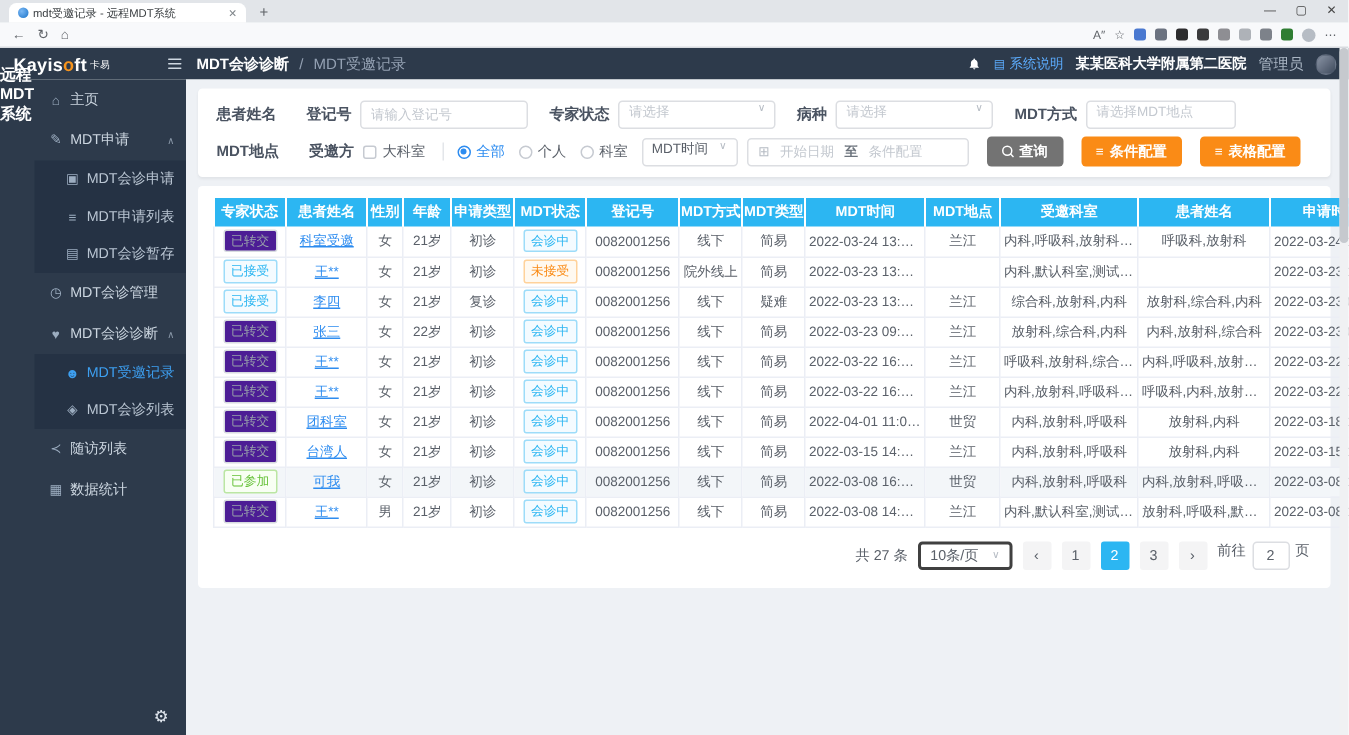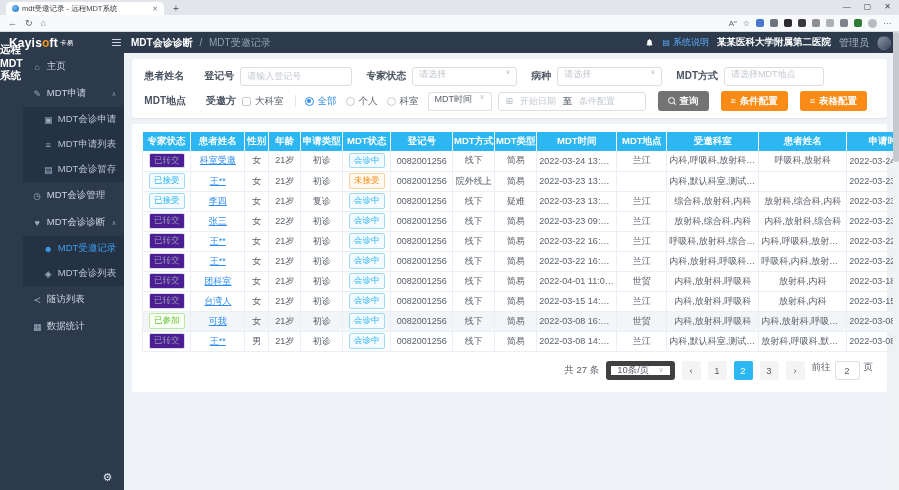--- a/index.html
+++ b/index.html
@@ -97,21 +97,21 @@
 tbody tr.hl{background:#f3f6f9}
 .bdg{display:inline-block;padding:1px 4px;font-size:8.5px;border-radius:2px;border:1px solid;line-height:1.35}
 .b-gray{color:#97a0aa;border-color:#d7dbe0;background:#4c1d95}
 .b-cyan{color:#2cb6f2;border-color:#9ddcf9;background:#f4fbff}
 .b-green{color:#67c23a;border-color:#bbe6a3;background:#f8fff3}
 .b-orange{color:#fa8b16;border-color:#ffd29b;background:#fff9f0}
 .plink{color:#2d8cf0;text-decoration:underline;cursor:pointer}
 
 
 .pgn{display:flex;align-items:center;justify-content:flex-end;gap:7px;padding:9px 4px 8px;font-size:9.5px;color:#5a6069}
-.psel{border:5px solid #404040;border-radius:3px;height:19px;padding:0 6px;display:flex;align-items:center;gap:5px;cursor:pointer}
+.psel{border:2px solid #404040;border-radius:3px;height:19px;padding:0 6px;display:flex;align-items:center;gap:5px;cursor:pointer}
 .pbtn{min-width:19px;height:19px;background:#f4f4f5;border-radius:2px;display:flex;align-items:center;justify-content:center;color:#5a6069;cursor:pointer;font-size:9.5px;padding:0 3px}
 .pbtn.cur{background:#2cb6f2;color:#fff}
 .pgoto{display:flex;gap:4px}
 .ginput{width:25px;height:19px;border:1px solid #dcdee2;border-radius:3px;text-align:center;font-size:9.5px;color:#5a6069;outline:none;font-family:inherit}
 
 
 .sbar{position:absolute;right:0;top:32px;width:6px;height:458px;background:#f0f1f3}
 .sthumb{position:absolute;right:0;top:0;width:6px;height:130px;background:#c6c9ce;border-radius:3px}
 </style>
 </head>

